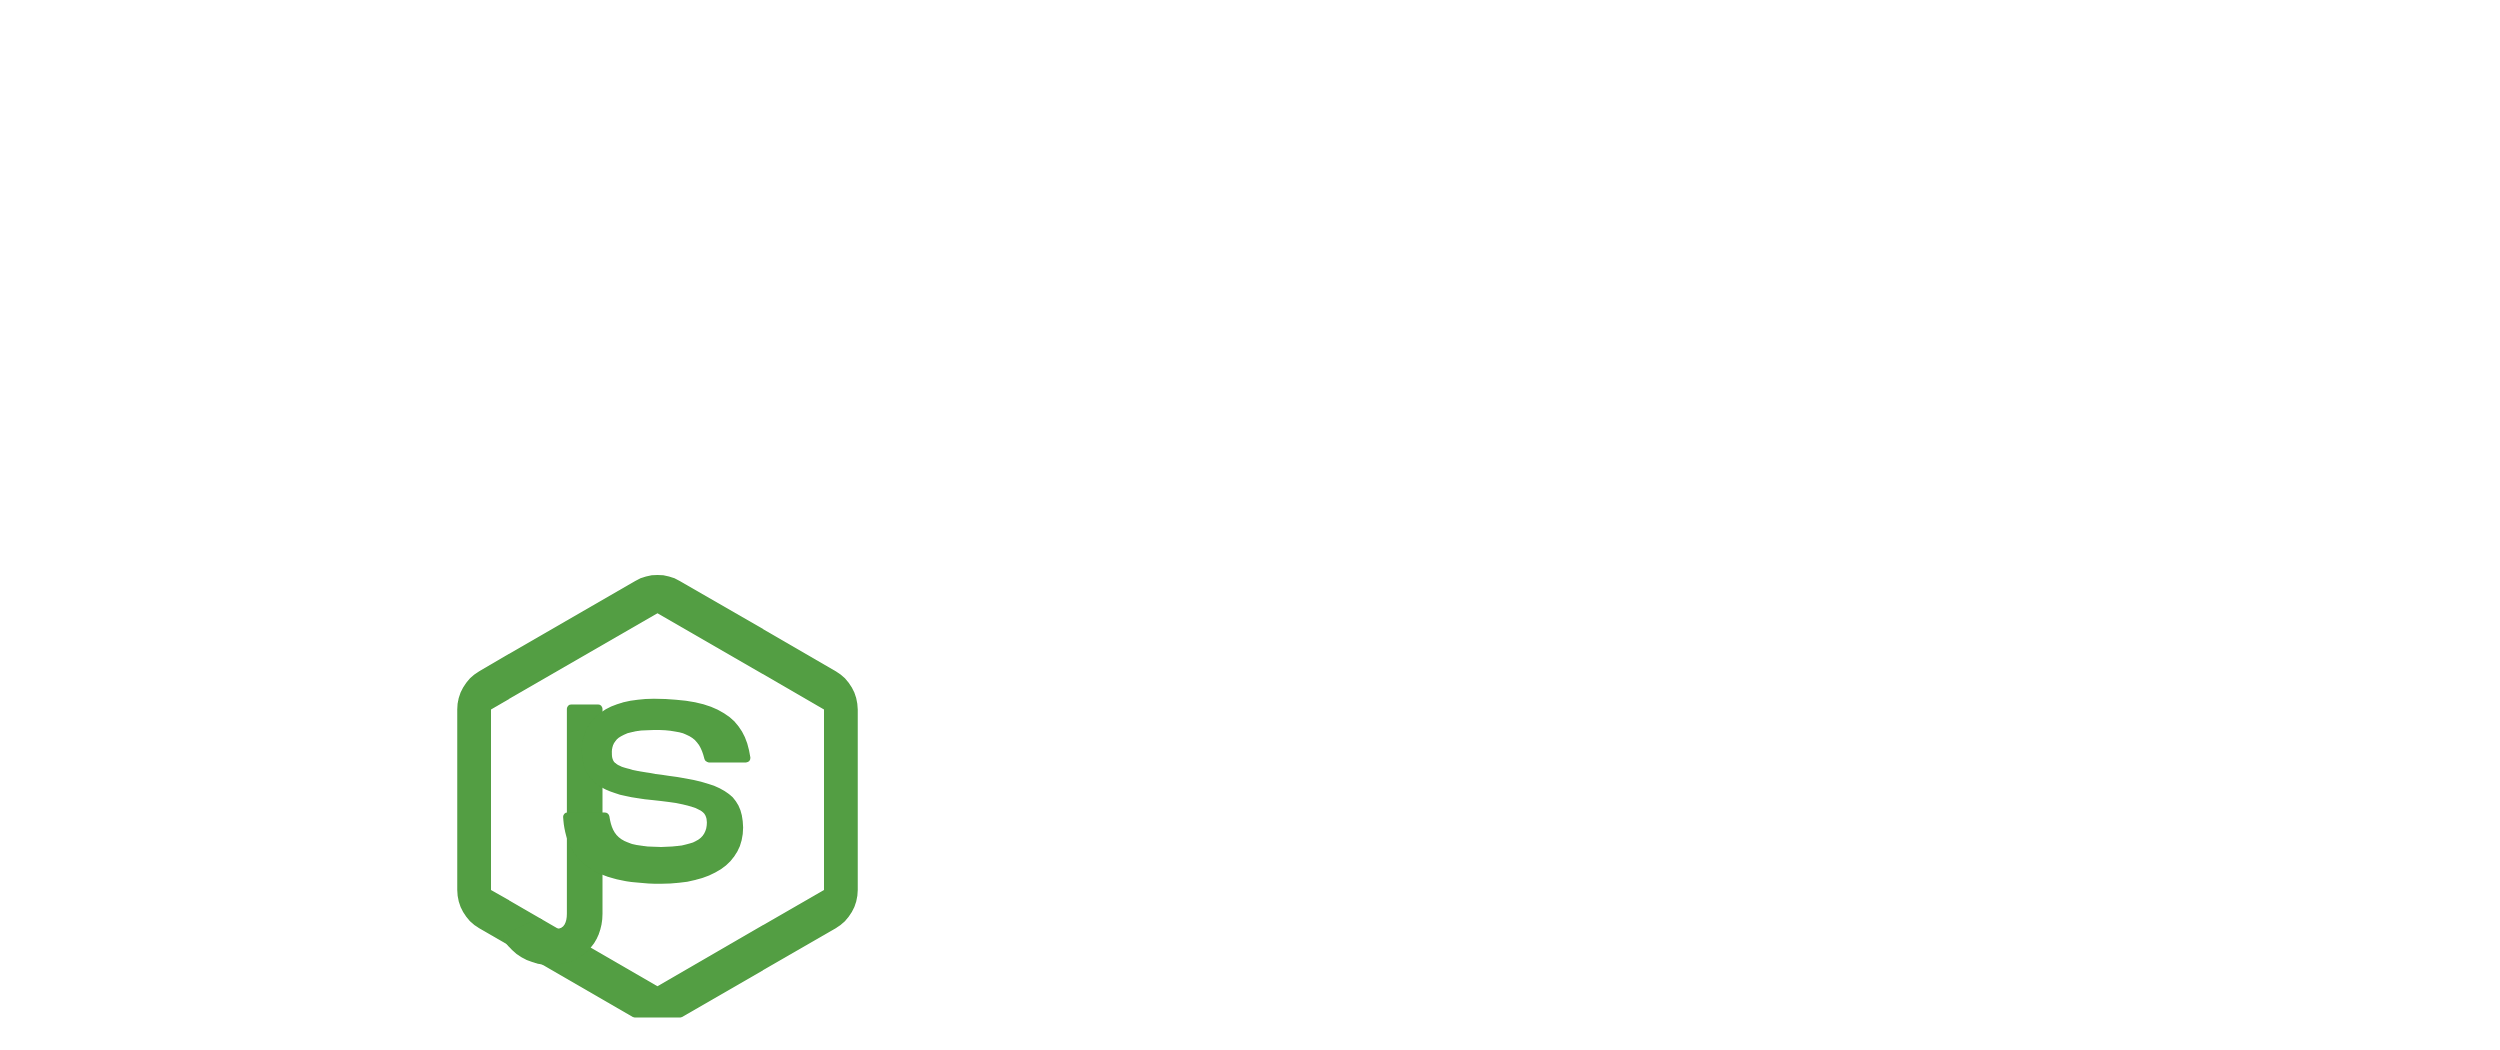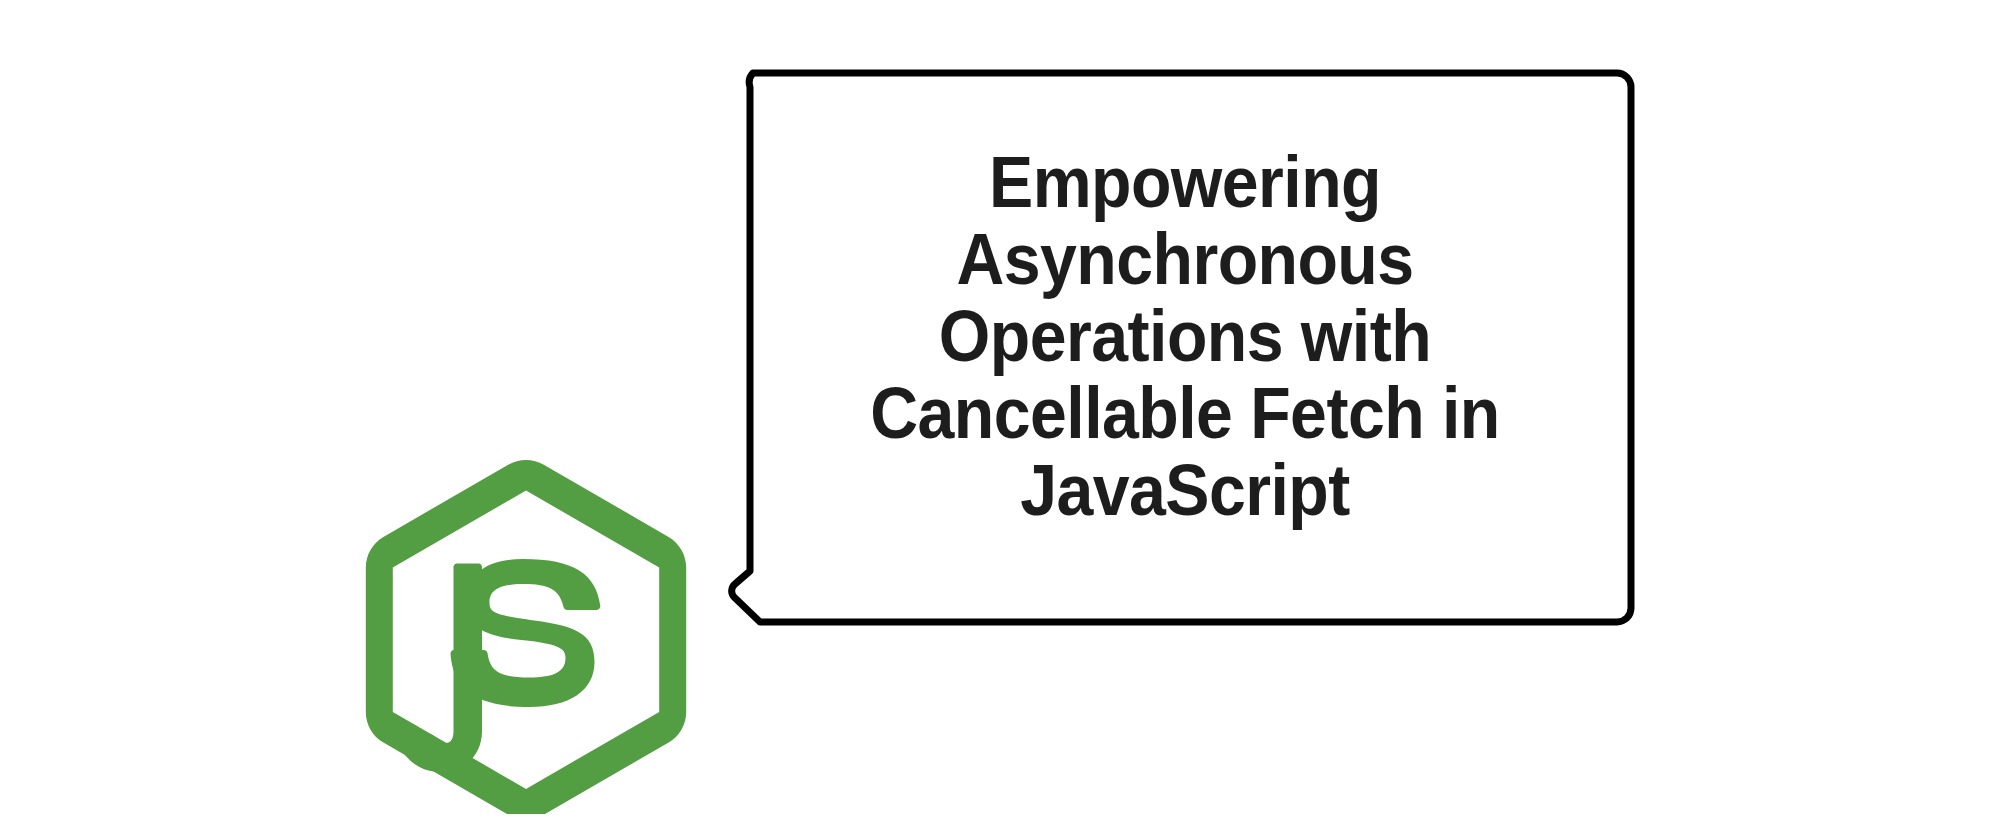--- a/index.html
+++ b/index.html
@@ -141,37 +141,14 @@
                C207.5 148.5 211 138 241 138
                C267.5 138 277.5 143.5 281.5 161
                C281.9 162.7 283.4 163.9 285.1 163.9
                L314.8 163.9
                C316.9 163.9 318.5 162.1 318.3 160
                C314.2 128 292 113 241 113
                Z" transform="translate(-70,0)"></path>
     </svg>
   </div>
 
-  <div id="speech-bubble">
-    <svg viewBox="0 0 900 585" preserveAspectRatio="none">
-      <path fill="#ffffff" stroke="#000000" stroke-width="7" stroke-linejoin="round" stroke-linecap="round" d="M18 18
-               h864
-               a14 14 0 0 1 14 14
-               v521
-               a14 14 0 0 1 -14 14
-               h-857
-               l-26 -25
-               a9 9 0 0 1 1 -13
-               l15 -13
-               v-484
-               a14 14 0 0 1 3 -14 Z"></path>
-    </svg>
-
-    <div id="bubble-text">
-      <span class="title-line">Empowering</span>
-      <span class="title-line">Asynchronous</span>
-      <span class="title-line">Operations with</span>
-      <span class="title-line">Cancellable Fetch in</span>
-      <span class="title-line">JavaScript</span>
-    </div>
-  </div>
 
 </div>
 
 </body></html>

